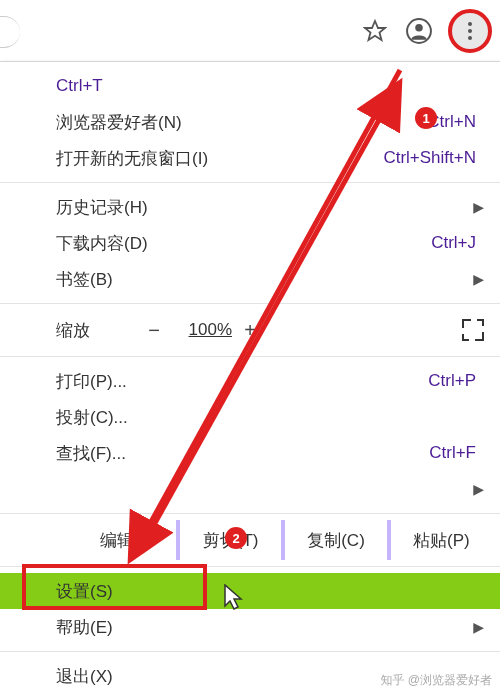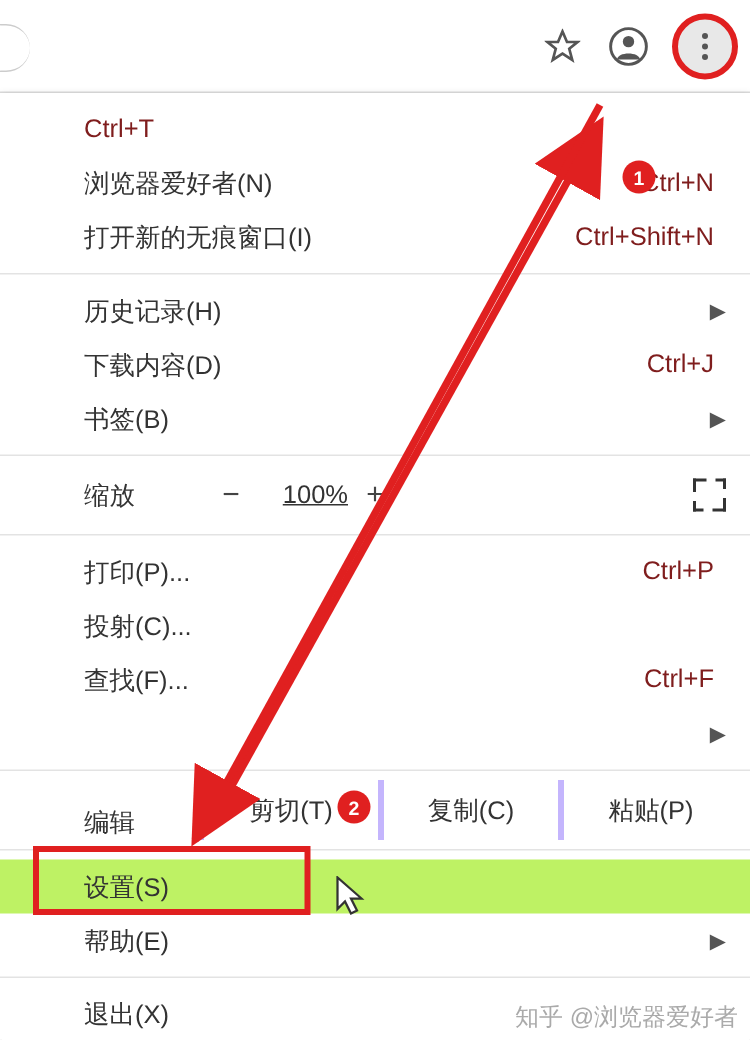--- a/index.html
+++ b/index.html
@@ -73,21 +73,21 @@
       padding: 6px 0;
     }
     .menu-item {
       display: flex;
       align-items: center;
       height: 36px;
       padding: 0 24px 0 56px;
       position: relative;
     }
     .menu-item .label { flex: 1; }
-    .menu-item .shortcut { color: #7f1d1d; }
+    .menu-item .shortcut { color: #4c1d95; }
     .submenu-arrow {
       position: absolute;
       right: 16px;
       color: #555;
       font-size: 14px;
     }
     .divider {
       height: 1px;
       background: #e3e3e3;
       margin: 6px 0;
@@ -124,37 +124,38 @@
     .fullscreen .c2, .fullscreen .c3 {
       position: absolute;
       width: 7px;
       height: 7px;
       border: 2.5px solid #333;
     }
     .fullscreen .c2 { top: 0; right: 0; border-left: none; border-bottom: none; }
     .fullscreen .c3 { bottom: 0; left: 0; border-right: none; border-top: none; }
     .edit-row {
       display: flex;
-      align-items: flex-end;
+      align-items: center;
       height: 40px;
       padding: 0 8px 0 56px;
       position: relative;
+      margin-left: 44px;
     }
     .edit-row .label { flex: 0 0 76px; }
     .edit-btn {
       flex: 1;
       text-align: center;
       border-left: 4px solid #c4b5fd;
       height: 100%;
       display: flex;
       align-items: center;
       justify-content: center;
     }
     .highlighted {
-      background: #bef264;
+      background: #84cc16;
     }
     .settings-highlight {
       position: absolute;
       top: 564px;
       left: 22px;
       width: 185px;
       height: 46px;
       border: 4px solid #e02020;
       pointer-events: none;
     }
@@ -182,21 +183,21 @@
     .cursor {
       position: absolute;
       top: 584px;
       left: 224px;
       pointer-events: none;
     }
     .watermark {
       position: absolute;
       bottom: 4px;
       right: 8px;
-      font-size: 16px;
+      font-size: 12px;
       color: #aaa;
     }
   </style>
 </head>
 <body>
 
 <div class="toolbar">
   <div class="toolbar-edge"></div>
   <div class="star-icon">
     <svg width="24" height="24" viewBox="0 0 24 24" fill="none" stroke="#555" stroke-width="1.8">

